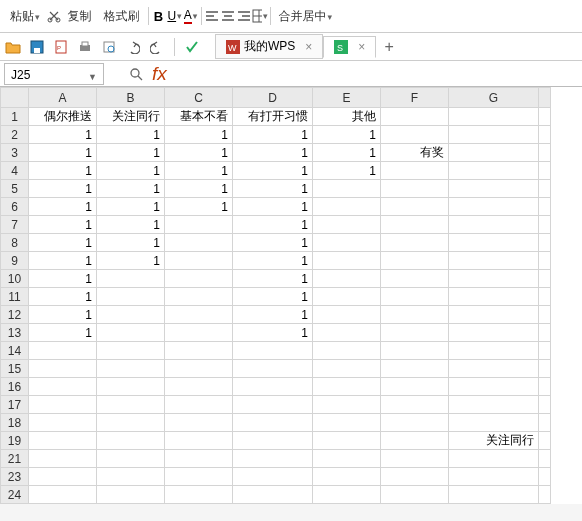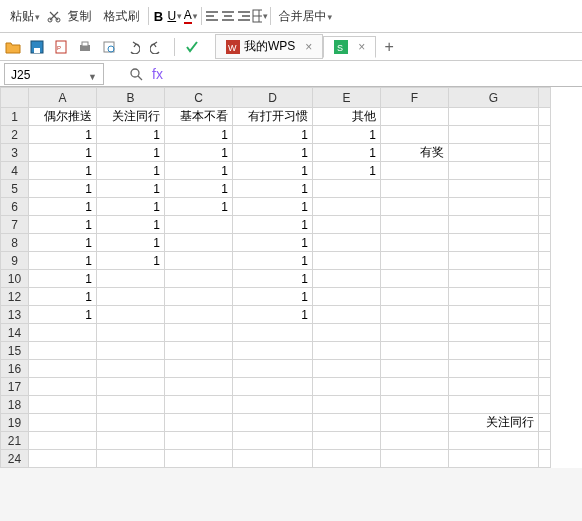--- a/index.html
+++ b/index.html
@@ -18,21 +18,21 @@
 .tab { display: flex; align-items: center; padding: 3px 10px; border: 1px solid #ccc; background: #fafafa; font-size: 12px; gap: 4px; cursor: pointer; }
 .tab.active { background: #fff; border-bottom-color: #fff; }
 .tab .close { color: #888; font-size: 12px; margin-left: 6px; }
 .tab .plus { color: #666; font-size: 16px; }
 
 .formula-bar { height: 26px; background: #fff; border-bottom: 1px solid #bbb; display: flex; align-items: center; }
 .name-box { width: 100px; height: 22px; border: 1px solid #bbb; margin: 0 4px; display: flex; align-items: flex-end; justify-content: space-between; padding: 2px 6px; background: #fff; font-size: 12px; }
 .name-box .dd { color: #666; font-size: 9px; }
 .fx-area { display: flex; align-items: center; gap: 8px; margin-left: 20px; }
 .fx-ico { width: 16px; height: 16px; display: inline-flex; align-items: center; justify-content: center; color: #666; cursor: pointer; }
-.fx-label { color: #8b5cf6; font-size: 14px; }
+.fx-label { font-style: italic; color: #c2410c; font-size: 19px; }
 
 .grid-area { position: relative; background: #fff; }
 table.sheet { border-collapse: collapse; table-layout: fixed; }
 table.sheet th, table.sheet td { border: 1px solid #d4d4d4; font-size: 12px; font-weight: normal; }
 table.sheet th { background: #eaeaea; color: #333; text-align: center; }
 .col-hdr { height: 20px; }
 .row-hdr { width: 28px; text-align: center; background: #eaeaea; }
 .corner { width: 28px; height: 20px; background: #eaeaea; }
 table.sheet td.cell { padding: 0 4px; height: 18px; background: #fff; color: #000; text-align: right; vertical-align: middle; }
 table.sheet td.cell.textcell { text-align: right; }
@@ -300,20 +300,31 @@
           <td class="cell ">1</td>
           <td class="cell "></td>
           <td class="cell "></td>
           <td class="cell ">1</td>
           <td class="cell "></td>
           <td class="cell "></td>
           <td class="cell "></td>
           <td class="cell"></td>
         </tr>
         <tr>
+          <th class="row-hdr">11</th>
+          <td class="cell ">1</td>
+          <td class="cell "></td>
+          <td class="cell "></td>
+          <td class="cell ">1</td>
+          <td class="cell "></td>
+          <td class="cell "></td>
+          <td class="cell "></td>
+          <td class="cell"></td>
+        </tr>
+        <tr>
           <th class="row-hdr">12</th>
           <td class="cell ">1</td>
           <td class="cell "></td>
           <td class="cell "></td>
           <td class="cell ">1</td>
           <td class="cell "></td>
           <td class="cell "></td>
           <td class="cell "></td>
           <td class="cell"></td>
         </tr>
@@ -389,20 +400,31 @@
           <td class="cell "></td>
           <td class="cell "></td>
           <td class="cell "></td>
           <td class="cell "></td>
           <td class="cell "></td>
           <td class="cell textcell">关注同行</td>
           <td class="cell"></td>
         </tr>
         <tr>
           <th class="row-hdr">21</th>
+          <td class="cell "></td>
+          <td class="cell "></td>
+          <td class="cell "></td>
+          <td class="cell "></td>
+          <td class="cell "></td>
+          <td class="cell "></td>
+          <td class="cell "></td>
+          <td class="cell"></td>
+        </tr>
+        <tr>
+          <th class="row-hdr">23</th>
           <td class="cell "></td>
           <td class="cell "></td>
           <td class="cell "></td>
           <td class="cell "></td>
           <td class="cell "></td>
           <td class="cell "></td>
           <td class="cell "></td>
           <td class="cell"></td>
         </tr>
         <tr>

